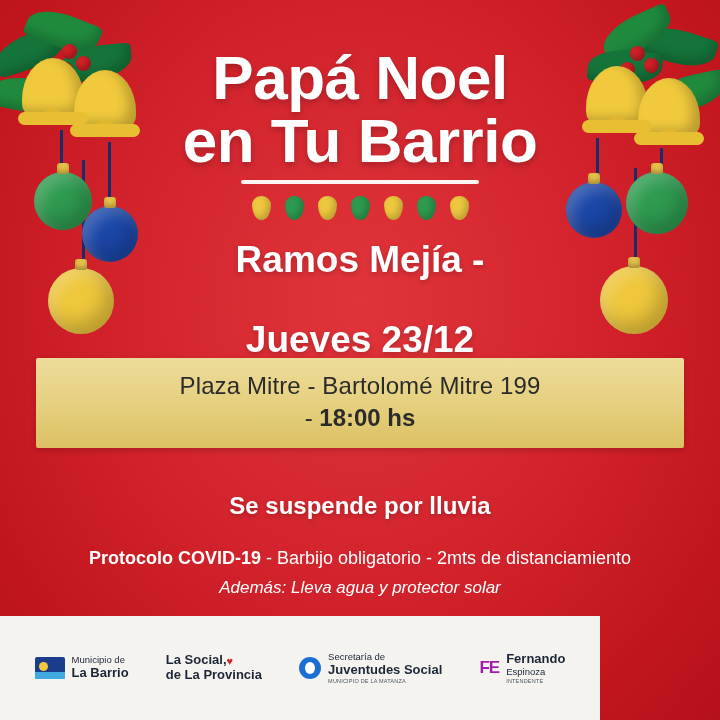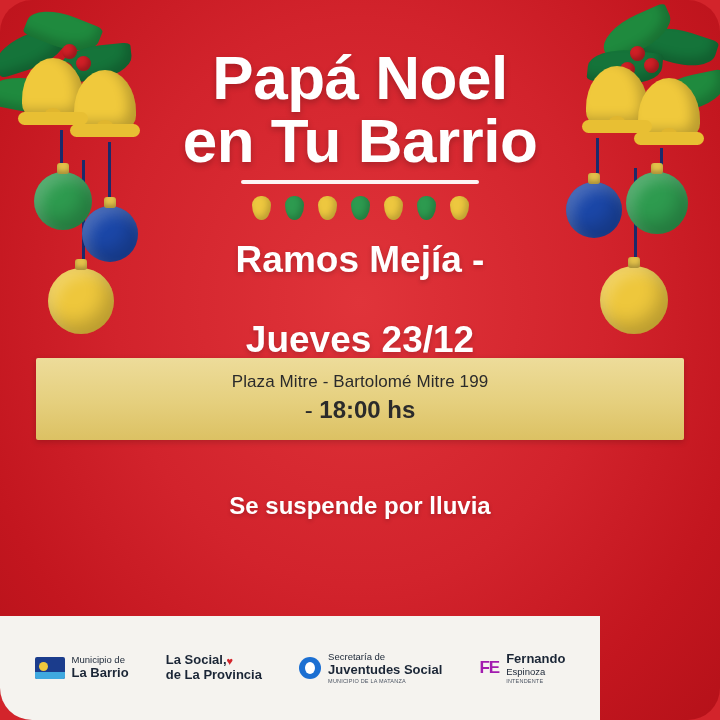--- a/index.html
+++ b/index.html
@@ -13,21 +13,20 @@
     font-family: "Liberation Sans", sans-serif;
     background: #d3242b;
   }
 
   .poster {
     position: relative;
     width: 720px;
     height: 720px;
     background: radial-gradient(ellipse at 50% 42%, #e0343a 0%, #d2232c 48%, #c3161f 78%, #b51119 100%);
     overflow: hidden;
-    border-radius: 32px;
   }
 
   
   .deco {
     position: absolute;
     pointer-events: none;
   }
   .string {
     position: absolute;
     width: 3px;
@@ -167,21 +166,21 @@
     left: 36px;
     right: 36px;
     top: 358px;
     padding: 14px 10px 16px 10px;
     background: linear-gradient(180deg, #eddc9a 0%, #e5cf7d 55%, #dcc163 100%);
     color: #2b2b2b;
     border-radius: 2px;
     box-shadow: 0 2px 6px rgba(0,0,0,0.18);
   }
   .band .line1 {
-    font-size: 17px;
+    font-size: 24px;
     font-weight: normal;
     letter-spacing: 0.1px;
   }
   .band .line2 {
     font-size: 24px;
     margin-top: 4px;
   }
   .band .line2 b { font-weight: bold; }
 
   .suspend {
@@ -379,20 +378,26 @@
     <div class="band">
       <div class="line1">Plaza Mitre - Bartolomé Mitre 199</div>
       <div class="line2">
         <span>-</span>
         <b>18:00 hs</b>
       </div>
     </div>
 
     <div class="suspend">Se suspende por lluvia</div>
 
+    <div class="protocol">
+      <div class="p1">
+        <b>Protocolo COVID-19</b><span> - Barbijo obligatorio - 2mts de distanciamiento</span>
+      </div>
+      <div class="p2">Además: Lleva agua y protector solar</div>
+    </div>
   </div>
 
   <div class="footer">
 
     <div class="logo">
       <div class="mark mark-muni"></div>
       <div class="txt">
         <div class="t-small">Municipio de</div>
         <div class="t-big">La Barrio</div>
       </div>

